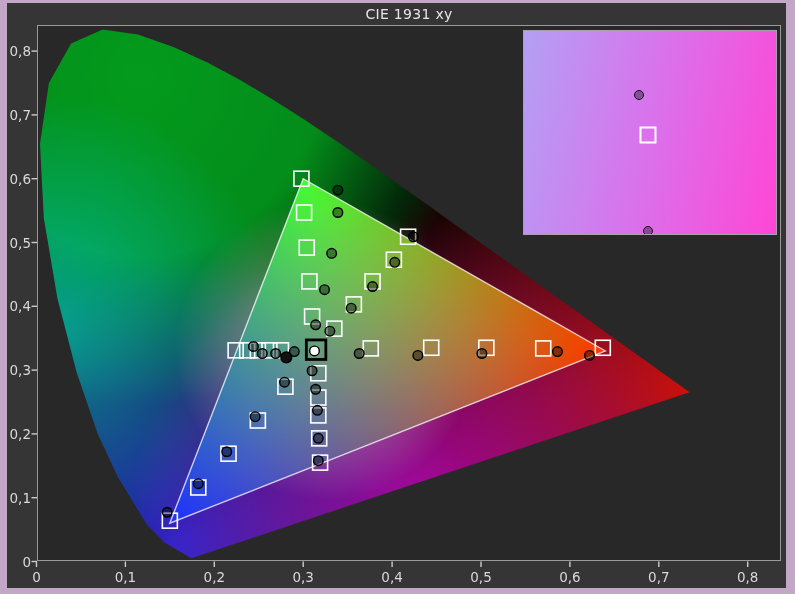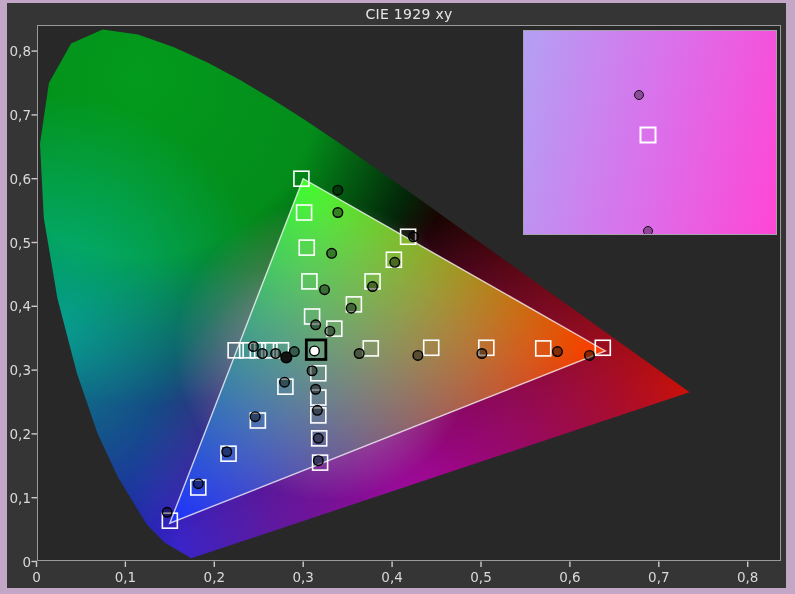--- a/index.html
+++ b/index.html
@@ -45,21 +45,21 @@
     position:absolute;width:17px;height:17px;
     border:2.6px solid #fff;background:transparent;
     transform:translate(-50%,-50%);box-sizing:border-box;
   }
 </style>
 </head>
 <body>
 
 <div class="window">
   <div class="titlebar">
-    <span class="title">CIE 1929 xy</span>
+    <span class="title">CIE 1931 xy</span>
   </div>
   <div class="plot-frame"></div>
 </div>
 
 <svg id="chart-svg" width="795" height="594" viewBox="0 0 795 594">
   <defs>
     <clipPath id="hsClip">
         <path id="hsClipPath" d="M191.3 558.3 L 164.5 542.6 L 146.8 524.6 L 117.7 476.8 L 97.6 433.5 L 76.9 373.3 L 57.4 298.2 L 43.8 218.0 L 40.0 143.7 L 48.9 82.9 L 71.1 43.4 L 102.6 29.5 L 138.0 34.4 L 174.0 47.3 L 208.0 62.8 L 240.6 80.3 L 272.8 99.4 L 304.6 119.8 L 336.4 141.1 L 368.2 163.1 L 399.8 185.3 L 431.3 207.6 L 461.8 229.6 L 492.1 251.0 L 520.8 271.6 L 547.9 290.9 L 572.5 308.5 L 593.9 323.8 L 612.7 337.3 L 628.4 348.4 L 651.2 364.8 L 665.8 375.2 L 675.7 382.3 L 689.6 392.2 Z"></path>
       </clipPath>
     <clipPath id="triClip">

